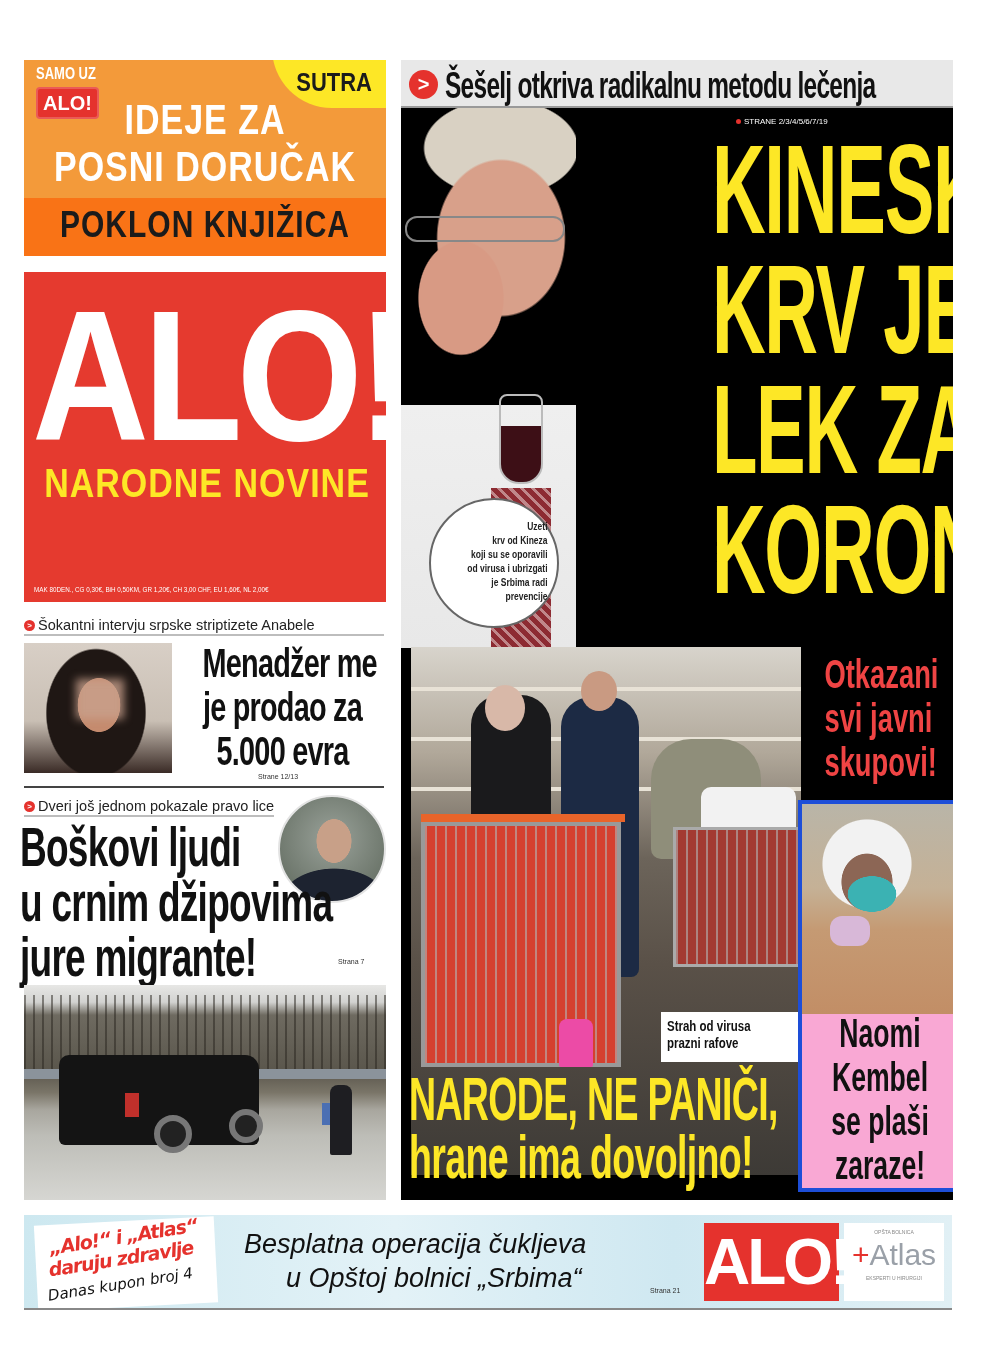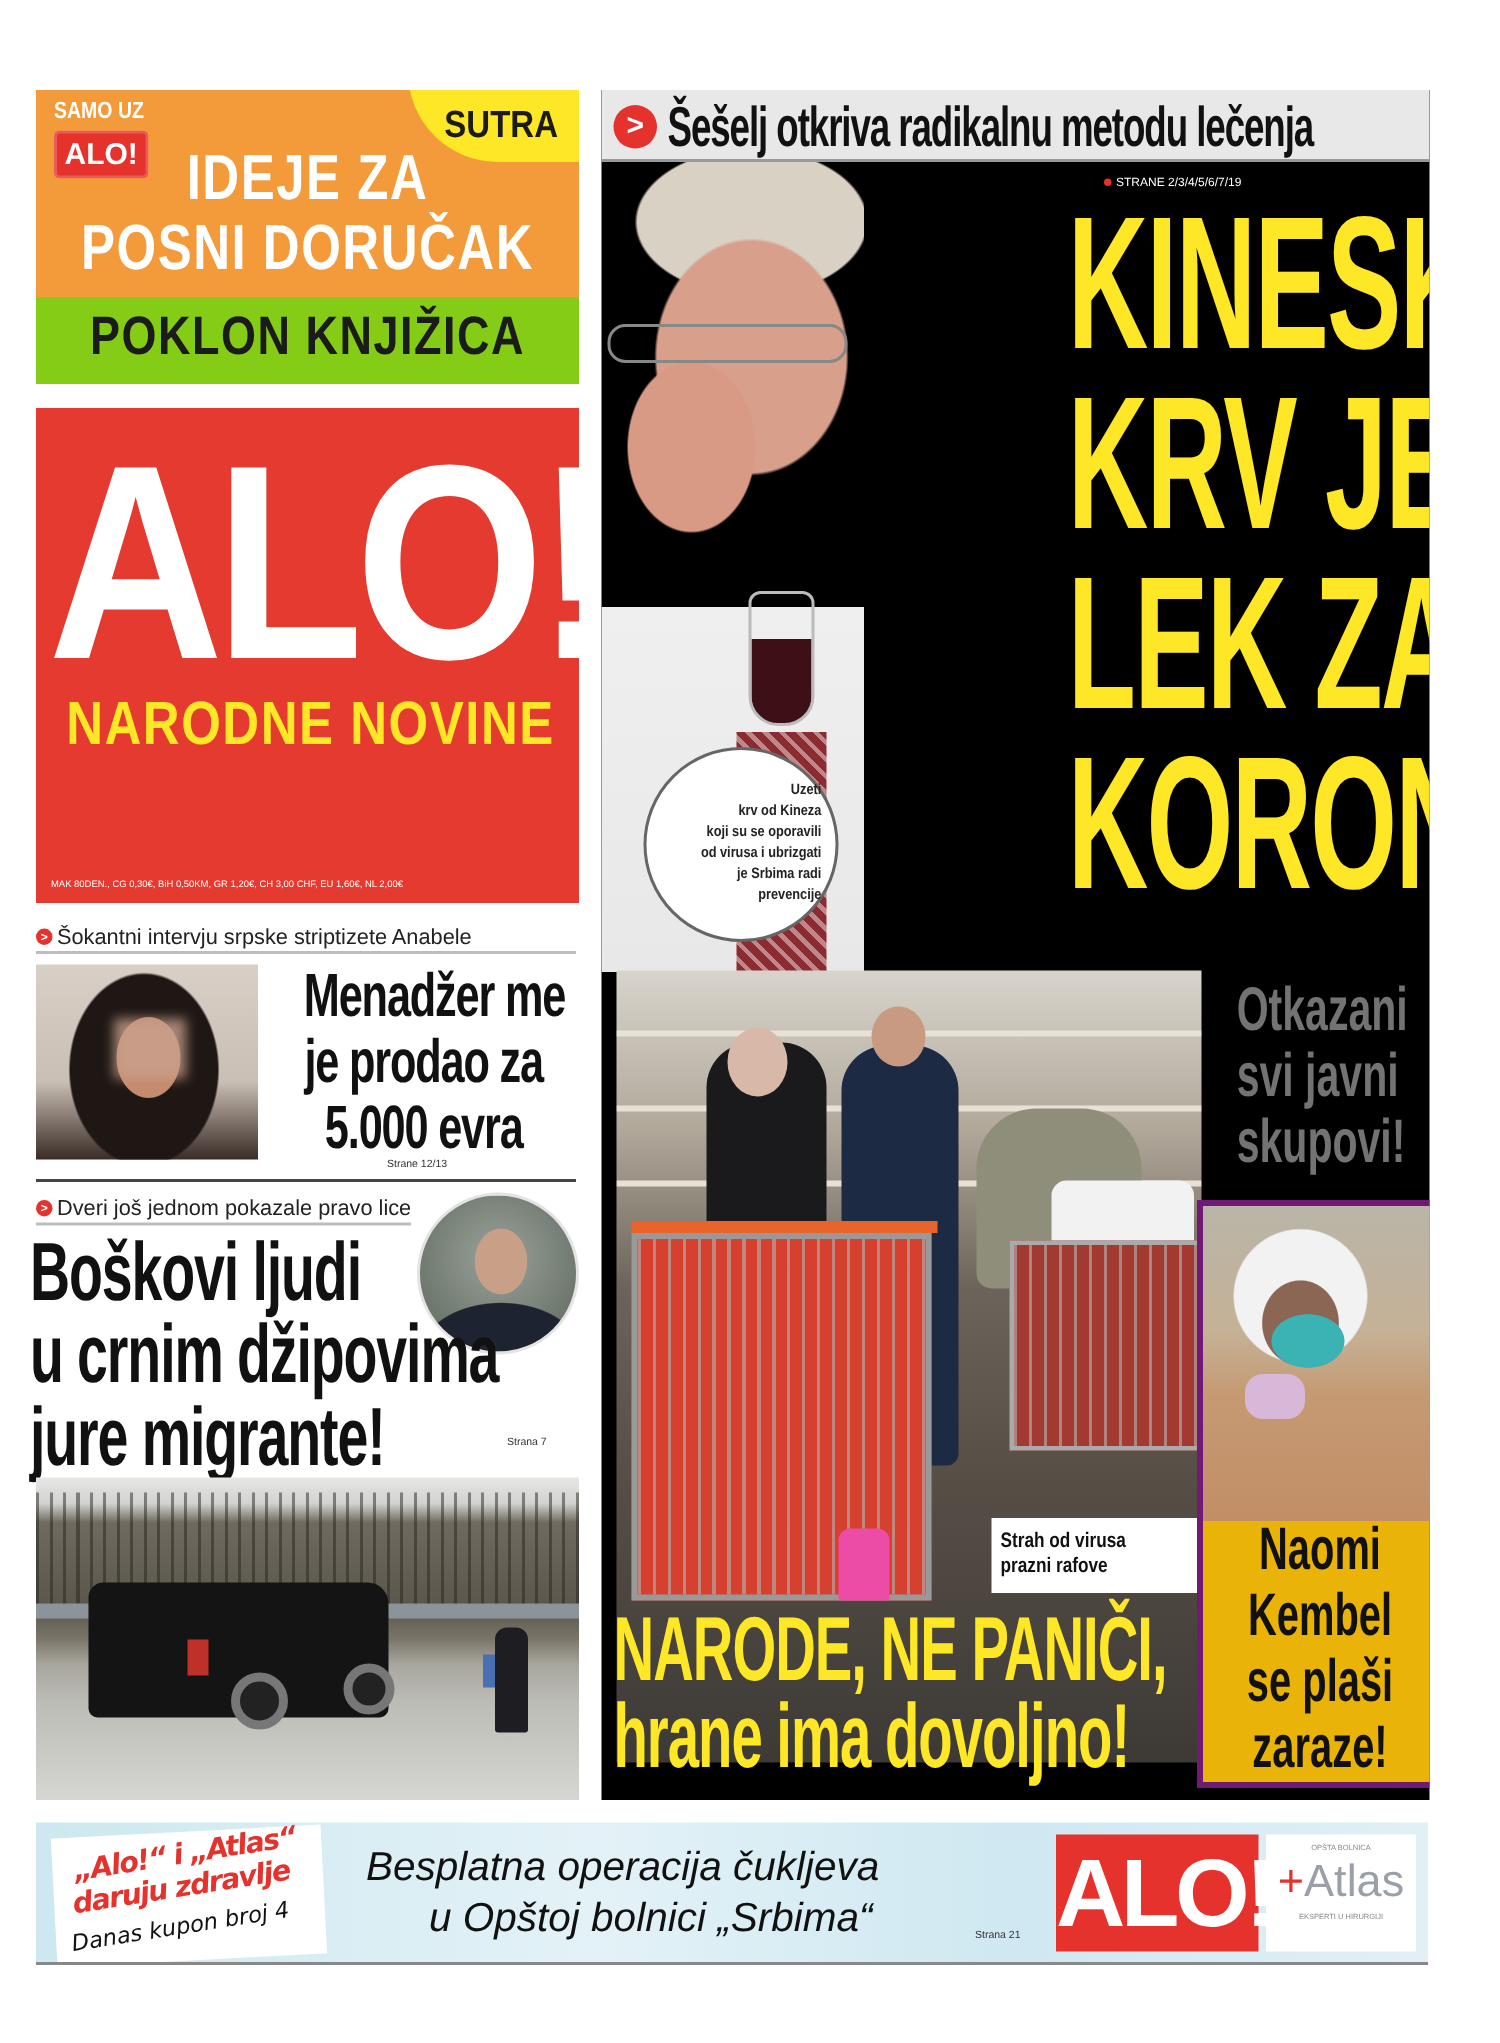--- a/index.html
+++ b/index.html
@@ -8,21 +8,21 @@
   .abs { position: absolute; }
 
   
   #promo { left: 24px; top: 60px; width: 362px; height: 196px; background: #f39a3a; overflow: hidden; }
   #promo .sutra-bg { position: absolute; right: -6px; top: -20px; width: 120px; height: 68px; background: #fde726; border-bottom-left-radius: 60px; }
   #promo .sutra { position: absolute; right: 14px; top: 10px; font-size: 22px; font-weight: 700; color: #1b1b1b; transform: scaleY(1.15); }
   #promo .samo { position: absolute; left: 12px; top: 6px; font-size: 13px; font-weight: 700; color: #fff; transform: scaleY(1.2); }
   #promo .minialo { position: absolute; left: 12px; top: 27px; background: #e5322d; color: #fff; font-size: 20px; font-weight: 900; padding: 0 5px; border-radius: 4px; border: 2px solid #fff3; line-height: 28px; }
   #promo .l1 { position: absolute; left: 0; width: 100%; text-align: center; top: 40px; font-size: 34px; font-weight: 700; color: #fff; transform: scaleY(1.25); letter-spacing: 1px; }
   #promo .l2 { position: absolute; left: 0; width: 100%; text-align: center; top: 87px; font-size: 34px; font-weight: 700; color: #fff; transform: scaleY(1.25); letter-spacing: 1px; }
-  #promo .bar { position: absolute; left: 0; bottom: 0; width: 100%; height: 58px; background: #84cc16; text-align: center; }
+  #promo .bar { position: absolute; left: 0; bottom: 0; width: 100%; height: 58px; background: #f97316; text-align: center; }
   #promo .bar span { display: inline-block; margin-top: 10px; font-size: 30px; font-weight: 700; color: #1b1b1b; transform: scaleY(1.2); letter-spacing: 1px; }
 
   
   #mast { left: 24px; top: 272px; width: 362px; height: 330px; background: #e53a2f; overflow: hidden; }
   #mast .logo { position: absolute; left: 8px; top: 4px; width: 348px; height: 190px; color: #fff; font-size: 176px; font-weight: 900; line-height: 190px; letter-spacing: -6px; transform: scaleX(0.92) scaleY(1.05); transform-origin: left top; white-space: nowrap; }
   #mast .sub { position: absolute; left: 8px; top: 192px; width: 350px; text-align: center; color: #fde726; font-size: 34px; font-weight: 700; transform: scaleY(1.2); letter-spacing: 1px; white-space: nowrap; }
   #mast .info { position: absolute; left: 10px; top: 248px; width: 340px; height: 64px; background: #fff; }
   #mast .barcode { position: absolute; left: 6px; top: 10px; width: 96px; height: 40px;
      background: repeating-linear-gradient(90deg, #222 0 2px, #fff 2px 3px, #222 3px 4px, #fff 4px 6px, #222 6px 9px, #fff 9px 10px); }
   #mast .issn { position: absolute; left: 20px; top: 1px; font-size: 6px; color: #333; }
@@ -107,24 +107,24 @@
   #market .p2h { position: absolute; left: 170px; top: 24px; width: 36px; height: 40px; background: #c99a82; border-radius: 50%; }
   #market .p3 { position: absolute; left: 240px; top: 92px; width: 110px; height: 120px; background: #8f8e7a; border-radius: 40px 40px 10px 10px; }
   #market .cart1 { position: absolute; left: 10px; top: 175px; width: 200px; height: 245px; border: 4px solid #999; background: repeating-linear-gradient(90deg, rgba(180,180,180,.6) 0 2px, transparent 2px 10px), #d5402f; }
   #market .cart1 .handle { position: absolute; left: -4px; top: -12px; width: 204px; height: 8px; background: #e8642a; }
   #market .cart2 { position: absolute; left: 262px; top: 180px; width: 128px; height: 140px; border: 3px solid #aaa; background: repeating-linear-gradient(90deg, rgba(180,180,180,.6) 0 2px, transparent 2px 10px), #a33a32; }
   #market .tp { position: absolute; left: 290px; top: 140px; width: 95px; height: 50px; background: #f2f2f2; border-radius: 10px; }
   #market .pink { position: absolute; left: 148px; top: 372px; width: 34px; height: 48px; background: #ec4ba6; border-radius: 8px 8px 2px 2px; }
   #caption-market { position: absolute; left: 250px; top: 365px; width: 140px; height: 50px; background: #fff; padding: 6px 6px; }
   #caption-market div { font-size: 14px; font-weight: 700; color: #111; line-height: 17px; transform: scaleX(0.82); transform-origin: left top; white-space: nowrap; }
 
-  #otk { position: absolute; left: 403px; top: 590px; width: 146px; text-align: center; color: #737373; font-weight: 700; }
+  #otk { position: absolute; left: 403px; top: 590px; width: 146px; text-align: center; color: #ef4444; font-weight: 700; }
   #otk div { font-size: 38px; line-height: 44px; transform: scaleX(0.72) scaleY(1.08); transform-origin: center top; white-space: nowrap; }
 
-  #naomi { position: absolute; left: 397px; top: 740px; width: 164px; height: 392px; background: #eab308; border: 4px solid #701a75; overflow: hidden; }
+  #naomi { position: absolute; left: 397px; top: 740px; width: 164px; height: 392px; background: #f9a8d4; border: 4px solid #1d4ed8; overflow: hidden; }
   #naomi .photo { position: absolute; left: 0; top: 0; width: 100%; height: 210px;
      background:
        radial-gradient(ellipse 30px 22px at 70px 90px, #3bb2b3 0 80%, transparent 82%),
        radial-gradient(ellipse 36px 40px at 65px 78px, #8c6655 0 70%, transparent 72%),
        radial-gradient(ellipse 55px 55px at 65px 60px, #f2f2f2 0 80%, transparent 82%),
        linear-gradient(180deg, #b9b5a8 0%, #c5b196 40%, #c59a73 60%, #c28e66 100%); }
   #naomi .glove { position: absolute; left: 28px; top: 112px; width: 40px; height: 30px; background: #d8b8d8; border-radius: 12px; }
   #naomi .txt { position: absolute; left: 0; top: 206px; width: 100%; text-align: center; color: #111; font-weight: 700; }
   #naomi .txt div { font-size: 38px; line-height: 44px; transform: scaleX(0.7) scaleY(1.05); transform-origin: center top; white-space: nowrap; }
 

